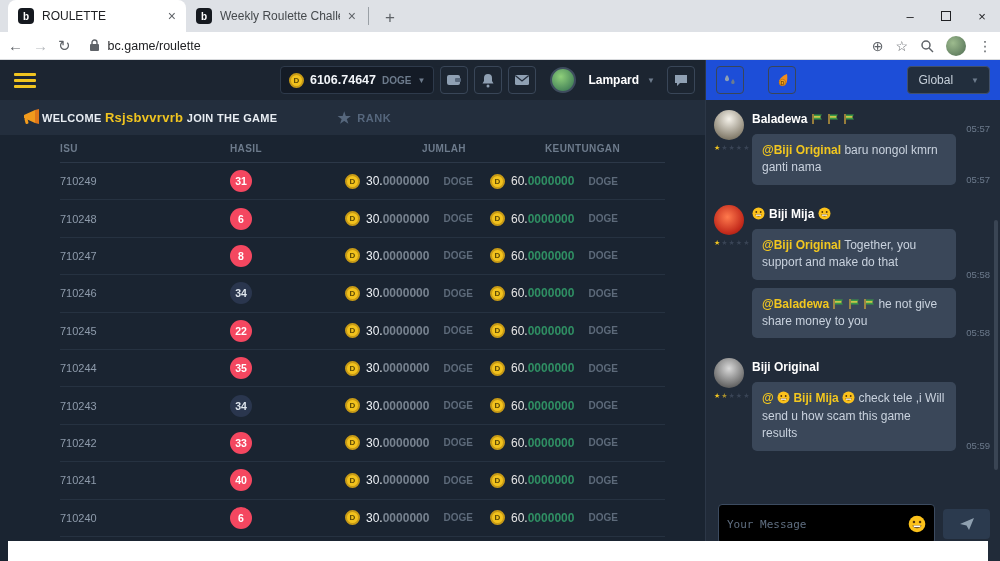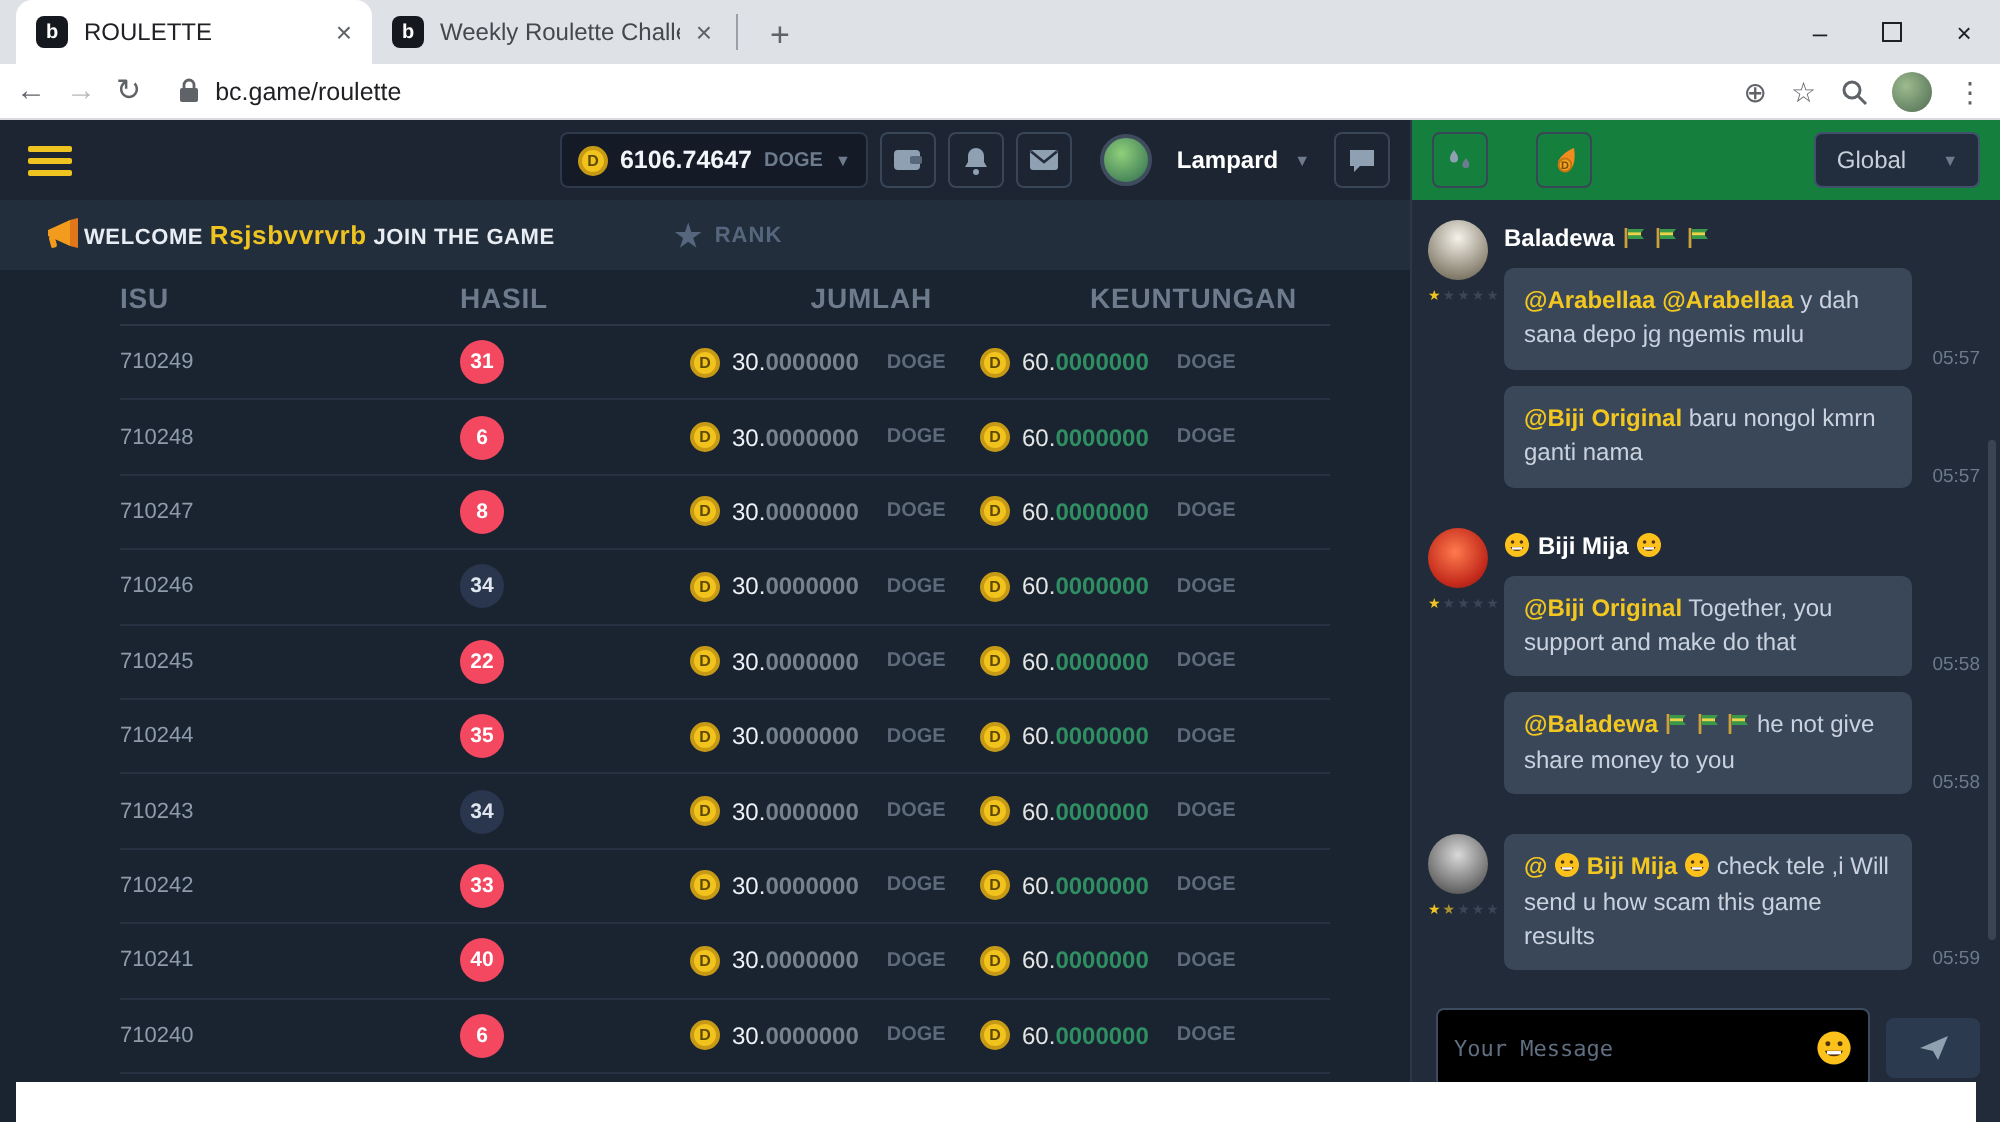--- a/index.html
+++ b/index.html
@@ -39,37 +39,37 @@
   .hamburger { width:22px; display:flex; flex-direction:column; gap:3px; margin-right:auto; }
   .hamburger span { height:3px; background:#f0c420; border-radius:1px; }
   .chip { display:flex; align-items:center; gap:6px; background:#141b26; border:1px solid #2e3a4b; border-radius:4px; height:28px; padding:0 8px; }
   .coin { width:15px; height:15px; border-radius:50%; background:#f2c21d; border:2px solid #c79a16; color:#5d4a05; font-size:8px; font-weight:bold; display:flex; align-items:center; justify-content:center; flex:none; }
   .chip .bal { color:#f2f5f9; font-weight:bold; font-size:12.5px; }
   .chip .cur { color:#6d7b8c; font-size:10px; font-weight:bold; }
   .caret { color:#6d7b8c; font-size:8px; }
   .iconbtn { width:28px; height:28px; border:1px solid #394658; border-radius:4px; display:flex; align-items:center; justify-content:center; }
   .uavatar { width:26px; height:26px; border-radius:50%; background:radial-gradient(circle at 40% 35%, #8fd07a, #2f6b4f); border:2px solid #3e4c5e; margin-left:8px; }
   .uname { color:#fff; font-weight:bold; font-size:12px; margin:0 2px 0 6px; }
-  .chatheader { height:40px; background:#15803d; display:flex; align-items:center; gap:24px; padding:0 10px; }
+  .chatheader { height:40px; background:#1d4ed8; display:flex; align-items:center; gap:24px; padding:0 10px; }
   .select { margin-left:auto; display:flex; align-items:center; gap:18px; border:1px solid #41506b; border-radius:4px; height:28px; padding:0 10px; color:#c7d0da; font-size:12px; background:#222e3d; }
 
   
   .banner { height:35px; background:#232e3d; display:flex; align-items:center; padding:0 12px 0 22px; }
   .banner .welcome { font-size:11px; font-weight:bold; color:#e8edf3; letter-spacing:.3px; }
   .banner .player { color:#f0c420; font-size:13px; }
   .tasks { display:flex; align-items:center; gap:8px; margin-left:auto; }
   .tasks .t1 { font-size:11.5px; font-weight:bold; font-style:italic; color:#fff; }
   .tasks .t2 { font-size:10px; font-style:italic; color:#aab6c4; }
   .rank { display:flex; align-items:center; gap:6px; margin-left:60px; margin-right:18px; color:#56677d; font-size:11px; font-weight:bold; letter-spacing:.5px; }
 
   
   .tbl { flex:1; padding-left:60px; padding-right:40px; }
   .trow { display:grid; grid-template-columns:170px 115px 145px 1fr; align-items:center; height:37.4px; border-bottom:1px solid #263241; }
   .thead { height:28px; border-bottom:1px solid #2c3848; }
-  .thead div { font-size:14px; color:#6d7b8c; font-weight:bold; letter-spacing:.4px; }
+  .thead div { font-size:10px; color:#6d7b8c; font-weight:bold; letter-spacing:.4px; }
   .thead .c3 { text-align:right; padding-right:24px; }
   .thead .c4 { padding-left:55px; }
   .issue { font-size:11px; color:#8e9bab; }
   .badge { width:22px; height:22px; border-radius:50%; color:#fff; font-size:10.5px; font-weight:bold; display:flex; align-items:center; justify-content:center; }
   .badge.red { background:#f44760; }
   .badge.black { background:#2a364e; color:#dfe6ee; }
   .amt { display:flex; align-items:center; gap:6px; }
   .amt .int { color:#eef2f7; font-weight:normal; font-size:12px; }
   .amt .frac { color:#77828f; font-weight:bold; font-size:12px; margin-left:-6px; }
   .amt .doge { color:#5d6a7a; font-size:10px; font-weight:bold; margin-left:8px; }
@@ -424,25 +424,20 @@
                 <path d="M3 1.5 h8 l-2 2.5 2 2.5 h-8 z" fill="#3a9948"></path>
                 <rect x="3" y="3.2" width="6.5" height="1.4" fill="#e9d34a"></rect>
               </svg>
             <svg class="flagicon" width="12" height="12" viewBox="0 0 12 12">
                 <line x1="2" y1="1" x2="2" y2="11" stroke="#caa23c" stroke-width="1.4"></line>
                 <path d="M3 1.5 h8 l-2 2.5 2 2.5 h-8 z" fill="#3a9948"></path>
                 <rect x="3" y="3.2" width="6.5" height="1.4" fill="#e9d34a"></rect>
               </svg>
           </div>
           <div class="msg">
-            <div class="bubble">
-              <span class="mention">@Arabellaa</span>
-              <span class="mention">@Arabellaa</span>
-              <span>y dah sana depo jg ngemis mulu</span>
-            </div>
             <span class="time">05:57</span>
           </div>
           <div class="msg">
             <div class="bubble">
               <span class="mention">@Biji Original</span>
               <span>baru nongol kmrn ganti nama</span>
             </div>
             <span class="time">05:57</span>
           </div>
         </div>
@@ -502,20 +497,23 @@
           </div>
         </div>
       </div>
 
       <div class="group">
         <div class="gleft">
           <div class="avatar av-photo"></div>
           <div class="stars"><span class="on">★</span><span class="half">★</span><span class="off">★</span><span class="off">★</span><span class="off">★</span></div>
         </div>
         <div class="gbody">
+          <div class="gname">
+            <span>Biji Original</span>
+          </div>
           <div class="msg">
             <div class="bubble">
               <span class="mention">
                 <span>@</span>
                 <svg class="emoji" width="13" height="13" viewBox="0 0 13 13">
                     <circle cx="6.5" cy="6.5" r="6" fill="#fcc21b"></circle>
                     <circle cx="4.3" cy="5" r="0.9" fill="#55340b"></circle>
                     <circle cx="8.7" cy="5" r="0.9" fill="#55340b"></circle>
                     <path d="M3.2 7.5 a3.5 3 0 0 0 6.6 0 z" fill="#55340b"></path>
                     <rect x="4" y="7.6" width="5" height="1.2" fill="#fff"></rect>

